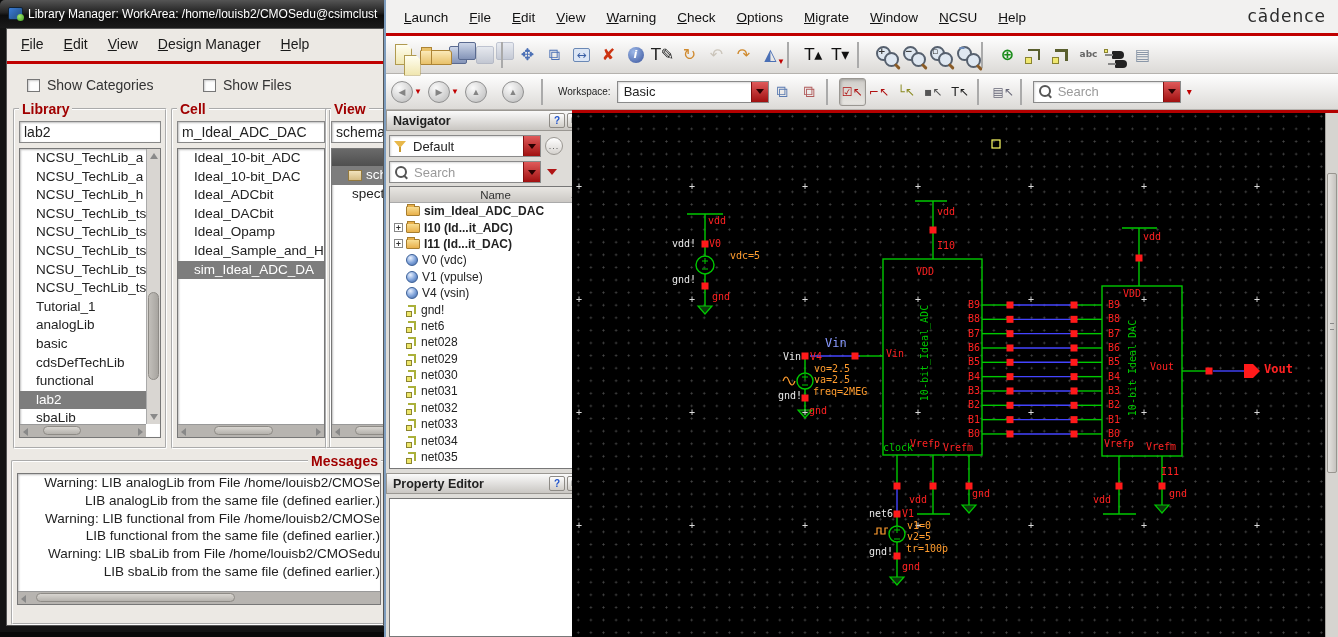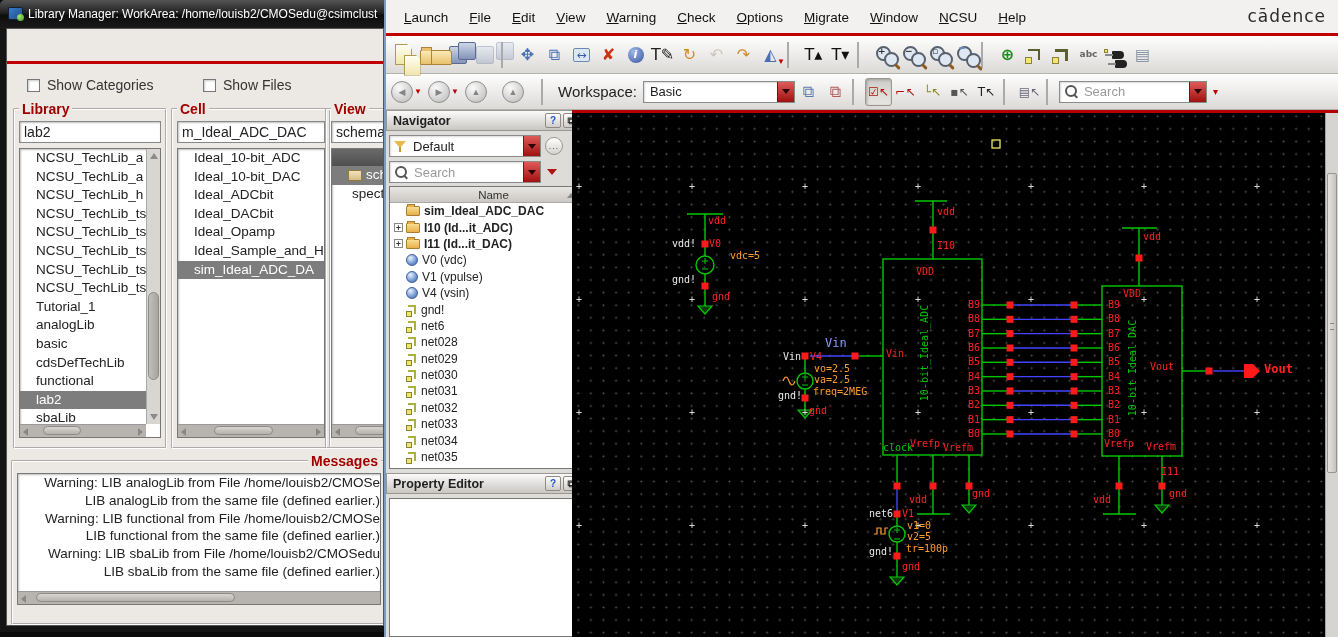--- a/index.html
+++ b/index.html
@@ -122,40 +122,40 @@
   .shape-pin::after { content:""; position:absolute; width:8px; height:2px; left:3px; top:13px;
     background:#888; }
   .shape-pin .gl { position:absolute; left:2px; top:8px; width:4px; height:4px;
     background:#f0e870; border:1px solid #8a8430; font-size:0; }
   .ic.chip .gl { color:#1a8c1a; font-weight:bold; }
   .navc { width:22px; height:22px; border-radius:50%;
     background:radial-gradient(circle at 35% 30%, #fafafa, #b8b8b8); border:1px solid #909090;
     display:flex; align-items:center; justify-content:center; margin:0 1px; }
   .navc .gl { font-size:9px; color:#848484; }
   .mini-dd { width:10px; font-size:8px; color:#c00000; margin-right:3px; }
-  #ws-label { font-size:15px; color:#222; margin:0 6px 0 4px; }
+  #ws-label { font-size:10px; color:#222; margin:0 6px 0 4px; }
   .combo { height:22px; background:#fff; border:1px solid #8a8a8a; display:flex;
     align-items:center; position:relative; box-shadow:inset 1px 1px 2px rgba(0,0,0,.15); }
   .combo .val { flex:1; font-size:13px; padding-left:6px; color:#222; white-space:nowrap; overflow:hidden; }
   .combo .val.ph { color:#9a9a9a; }
   .combo .btn { width:17px; height:100%; background:linear-gradient(#e05a5a,#a01010);
     border-left:1px solid #801010; display:flex; align-items:center; justify-content:center; }
   .combo .btn::after { content:""; width:0; height:0; border-left:4px solid transparent;
     border-right:4px solid transparent; border-top:5px solid #2a0000; }
   #ws-combo { width:152px; }
   #search-combo { width:148px; }
   .mag-sm { width:13px; height:13px; position:relative; margin-left:5px; flex:0 0 13px; }
   .mag-sm::before { content:""; position:absolute; width:8px; height:8px; border:2px solid #555;
     border-radius:50%; }
   .mag-sm::after { content:""; position:absolute; width:5px; height:2px; left:8px; top:10px;
     background:#555; transform:rotate(45deg); }
 
   
   #dock { position:absolute; left:0; top:110px; width:220px; bottom:0; background:#dedcd8;
-    border-right:5px solid #f97316;padding-left:32px; }
+    border-right:1px solid #f97316;padding-left:32px; }
   .panel-header { height:21px; background:linear-gradient(#fafafa,#c9c6c2); border:1px solid #9a9792;
     display:flex; align-items:center; padding:0 3px; }
   .panel-header .ttl { flex:1; font-size:12.5px; font-weight:bold; color:#222; padding-left:3px; }
   .phbtn { width:16px; height:15px; margin-left:2px; background:linear-gradient(#fdfdfd,#d0cdc8);
     border:1px solid #8e8b86; border-radius:2px; font-size:10px; line-height:13px; text-align:center;
     color:#333; font-weight:bold; }
   .phbtn.q { color:#2255cc; }
   .phbtn.x { color:#a02020; }
   #nav-panel { position:absolute; left:0; top:0; right:0; height:361px; }
   #nav-filter-row, #nav-search-row { position:absolute; left:3px; display:flex; align-items:center; }
@@ -227,20 +227,23 @@
 </style>
 </head>
 <body>
 
 <div id="lm-window">
   <div id="lm-titlebar">
     <span id="lm-appicon"></span>
     <span>Library Manager: WorkArea: /home/louisb2/CMOSedu@csimclust</span>
   </div>
   <div id="lm-body">
+    <div id="lm-menubar">
+      <span class="mitem">File</span><span class="mitem">Edit</span><span class="mitem">View</span><span class="mitem">Design Manager</span><span class="mitem">Help</span>
+    </div>
     <div id="lm-redline"></div>
 
     <div class="lm-check-row" style="left:20px;">
       <span class="cbx"></span><span>Show Categories</span>
     </div>
     <div class="lm-check-row" style="left:196px;">
       <span class="cbx"></span><span>Show Files</span>
     </div>
 
     <fieldset class="lmgroup" id="grp-library">

